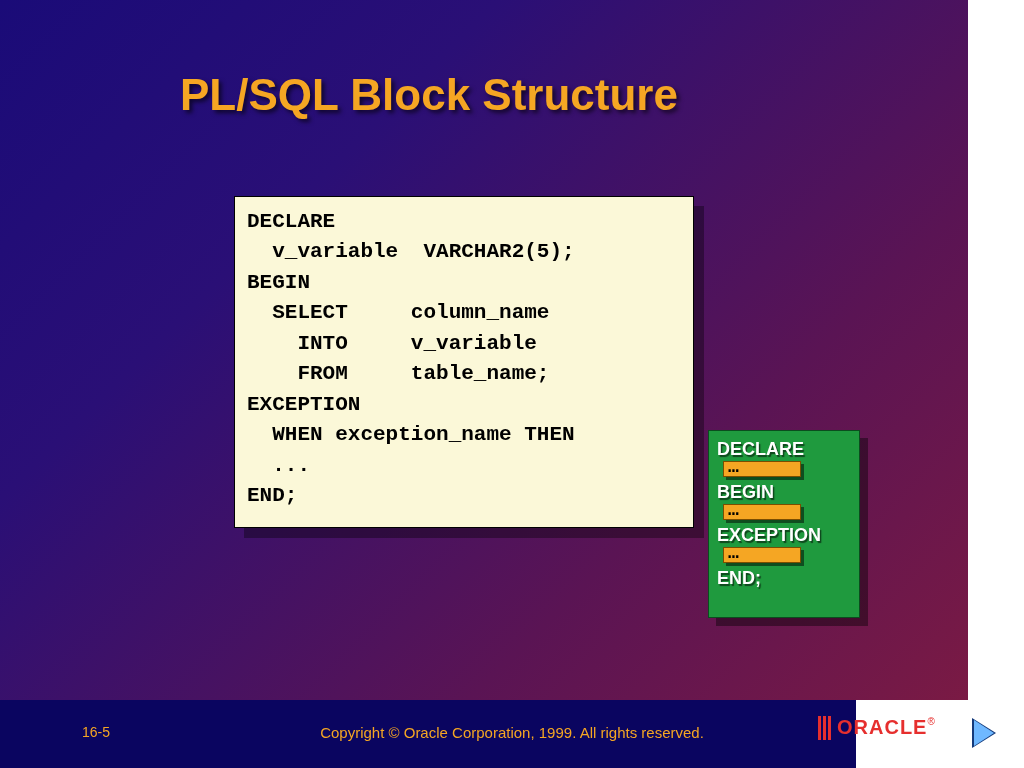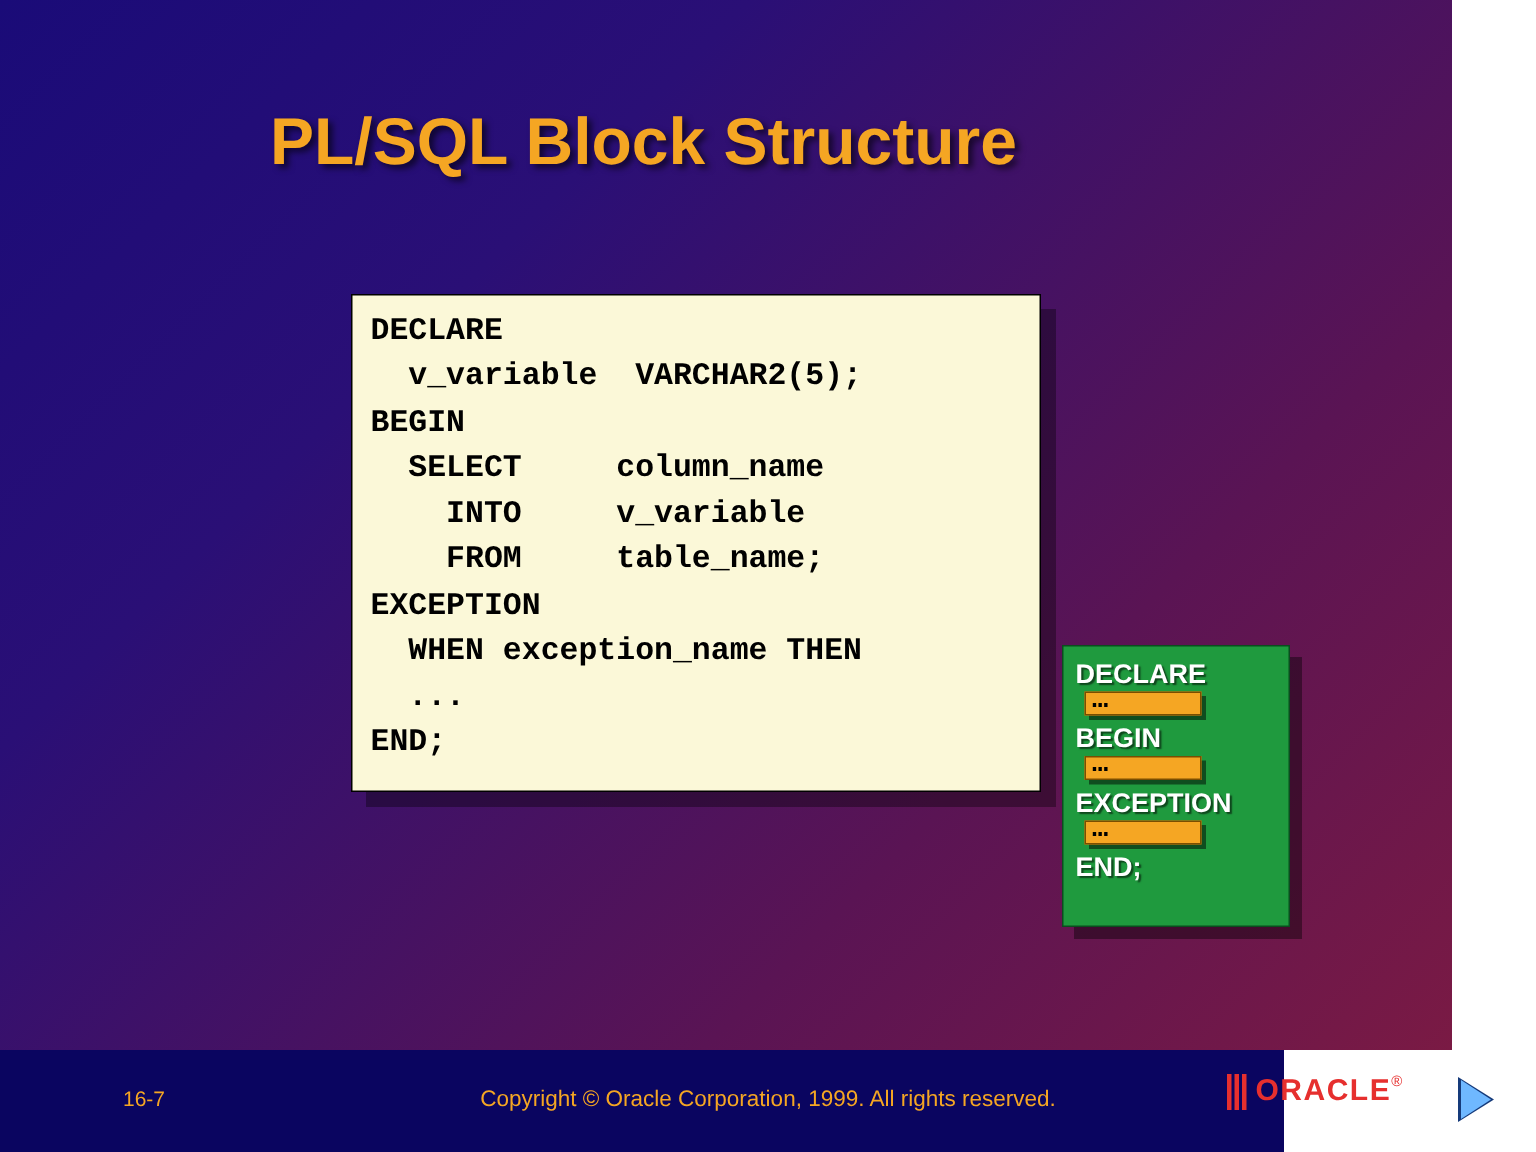--- a/index.html
+++ b/index.html
@@ -104,21 +104,21 @@
       <div class="kw">EXCEPTION</div>
       <div class="bar-wrap">
         <div class="bar-shadow"></div>
         <div class="bar">…</div>
       </div>
       <div class="kw">END;</div>
     </div>
 
   </div>
 
-  <div class="page-num">16-7</div>
+  <div class="page-num">16-5</div>
   <div class="copyright">Copyright © Oracle Corporation, 1999. All rights reserved.</div>
 
   <div class="oracle-logo">
     <div class="bars">
         <span></span>
         <span></span>
         <span></span>
       </div>
     <span class="txt">ORACLE</span>
       <span class="reg">®</span>

